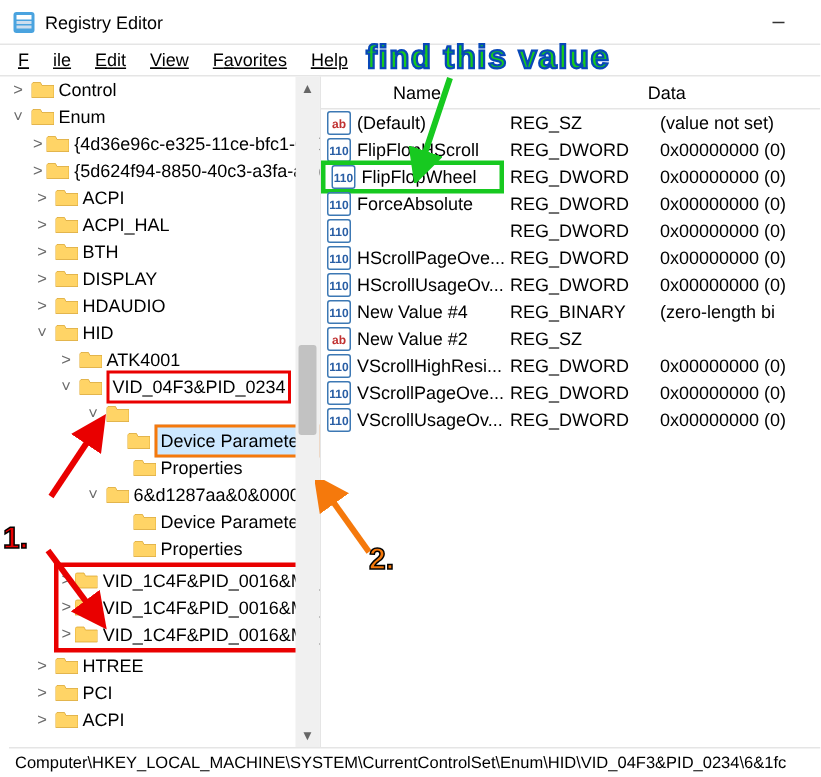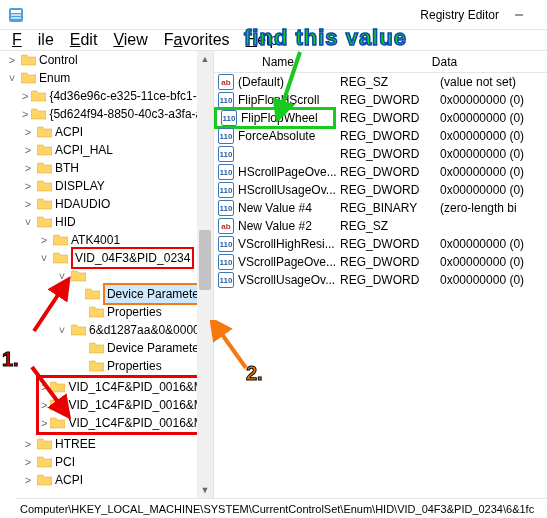--- a/index.html
+++ b/index.html
@@ -1,25 +1,25 @@
 <!DOCTYPE html>
 <html><head>
 <meta charset="utf-8">
 <style>
 * { margin: 0; padding: 0; box-sizing: border-box; font-family: "Segoe UI", Tahoma, sans-serif; }
 body { background: #fff; width: 547px; height: 518px; overflow: hidden; position: relative; font-size: 12px; }
 
 
-.titlebar { height: 30px; display: flex; align-items: center; padding: 0 8px; background: #fff; border-bottom: 1px solid #e5e5e5; text-align: right; }
+.titlebar { height: 30px; display: flex; align-items: center; padding: 0 8px; background: #fff; border-bottom: 1px solid #e5e5e5; }
 .titlebar .icon { width: 16px; height: 16px; margin-right: 6px; }
 .titlebar .title { flex: 1; font-size: 12px; }
 .titlebar .winbtn { width: 40px; height: 30px; display: flex; align-items: center; justify-content: center; }
 
 
-.menubar { height: 20px; display: flex; align-items: center; padding: 0 4px; font-size: 16px; }
+.menubar { height: 20px; display: flex; align-items: center; padding: 0 4px; font-size: 12px; text-decoration: underline; }
 .menubar span { padding: 2px 8px; }
 .menubar span u { text-decoration: underline; }
 
 
 .main { display: flex; height: calc(100% - 30px - 20px - 20px); border-top: 1px solid #e5e5e5; }
 
 
 .tree { width: 214px; overflow: hidden; position: relative; border-right: 1px solid #e5e5e5; }
 .tree ul { list-style: none; }
 .tree li { white-space: nowrap; }
@@ -49,21 +49,21 @@
 .list-row .nm { width: 122px; display: flex; align-items: center; }
 .list-row .nm .vicon { width: 16px; height: 16px; margin-right: 4px; flex-shrink: 0; border: 1px solid #3c78b4; border-radius: 2px; display: inline-flex; align-items: center; justify-content: center; font-size: 8px; font-weight: bold; }
 .vicon.sz { color: #c03030; }
 .vicon.dw { color: #2a5fa5; }
 .list-row .tp { width: 100px; }
 .list-row .dt { flex: 1; }
 
 .box-green { border: 3px solid #17c920; }
 
 
-.status { position: absolute; bottom: 0; left: 16px; right: 0; height: 20px; line-height: 20px; font-size: 11px; padding-left: 4px; border-top: 1px solid #e5e5e5; overflow: hidden; white-space: nowrap; }
+.status { position: absolute; bottom: 0; left: 6px; right: 0; height: 20px; line-height: 20px; font-size: 11px; padding-left: 4px; border-top: 1px solid #e5e5e5; overflow: hidden; white-space: nowrap; }
 
 
 .ann { position: absolute; pointer-events: none; z-index: 50; }
 .ann-text-find { left: 244px; top: 25px; font-size: 22px; font-weight: 800; color: #18c91e; -webkit-text-stroke: 1.5px #0848b8; letter-spacing: 1px; }
 .ann-1 { left: 2px; top: 348px; font-size: 20px; font-weight: 800; color: #e90000; -webkit-text-stroke: 1px #000; }
 .ann-2 { left: 246px; top: 362px; font-size: 20px; font-weight: 800; color: #f5790c; -webkit-text-stroke: 1px #000; }
 .arrow { position: absolute; z-index: 45; }
 
 
 .tree-scroll { position: absolute; right: 0; top: 0; bottom: 0; width: 16px; background: #f0f0f0; }

